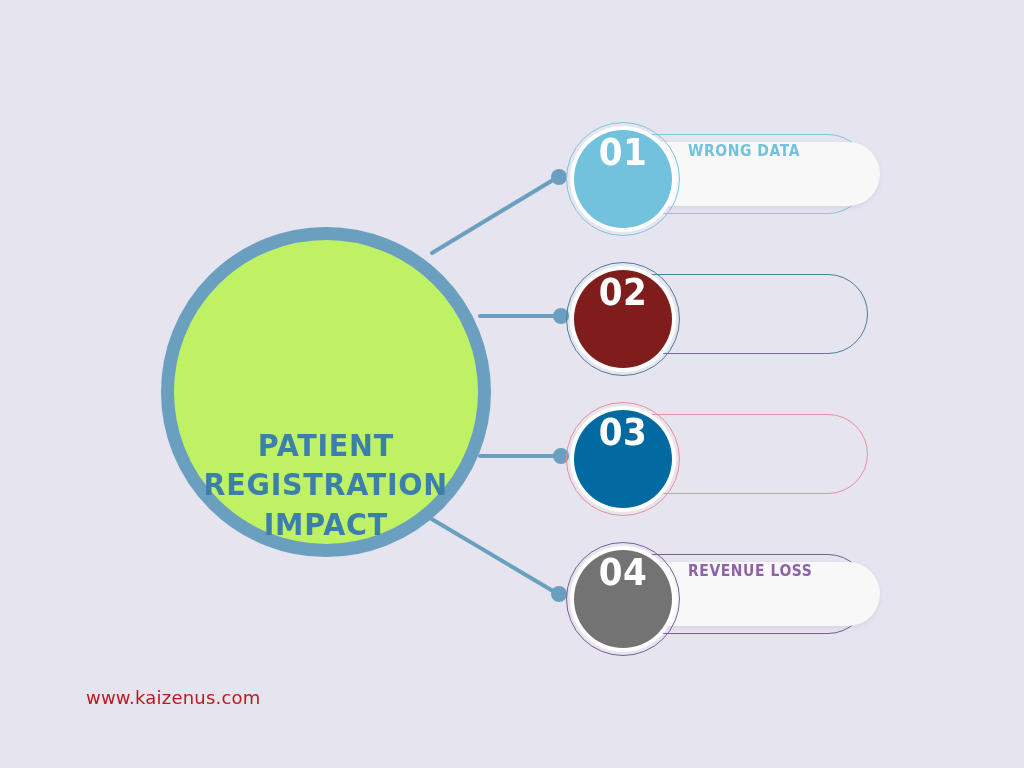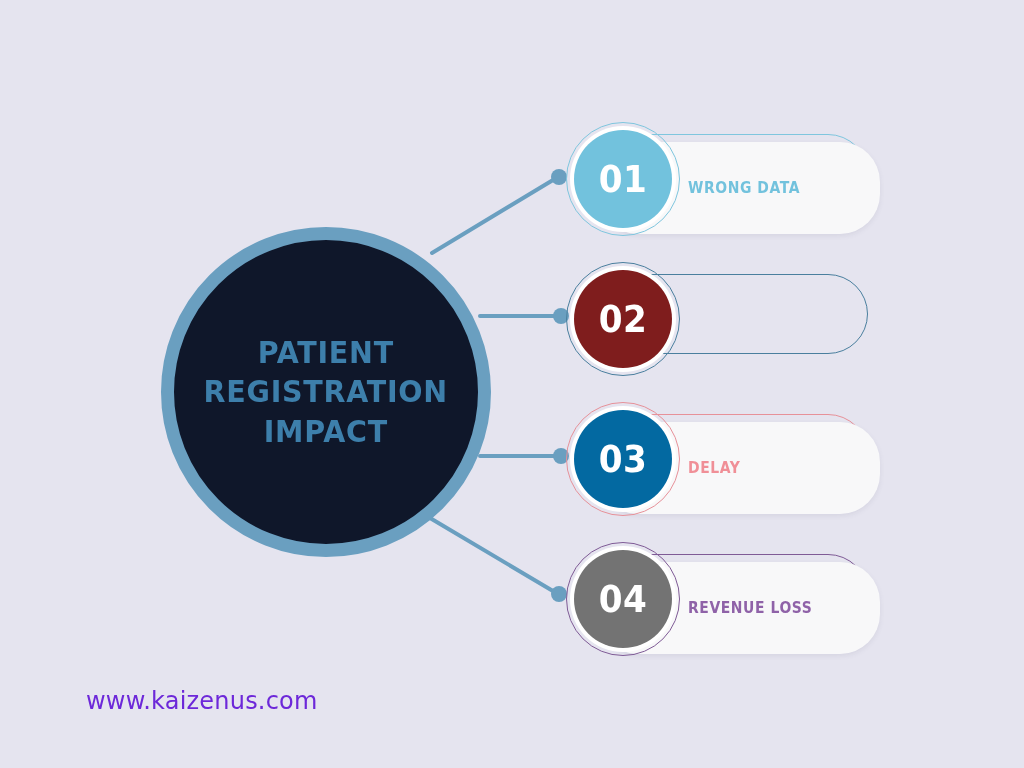--- a/index.html
+++ b/index.html
@@ -88,26 +88,26 @@
     border: 1.6px solid #9aa4b8;
     background: transparent;
   }
 
   
   .pill {
     position: absolute;
     left: 38px;
     top: 24px;
     width: 282px;
-    height: 92px;
+    height: 64px;
     border-radius: 40px;
     background: #f8f8f9;
     box-shadow: 0 2px 5px rgba(90, 90, 120, 0.10);
     display: flex;
-    align-items: center;
+    align-items: flex-start;
   }
 
   .pill-label {
     margin-left: 90px;
     font-family: "DejaVu Sans", sans-serif;
     font-weight: bold;
     font-size: 15px;
     letter-spacing: 0.6px;
     text-transform: uppercase;
     transform: scaleX(0.93);
@@ -139,42 +139,41 @@
 
   
   .num-circle {
     position: absolute;
     left: 14px;
     top: 12px;
     width: 98px;
     height: 98px;
     border-radius: 50%;
     display: flex;
-    align-items: center;
     justify-content: center;
     z-index: 2;
   }
 
   .num-text {
     color: #ffffff;
     font-family: "DejaVu Sans", sans-serif;
     font-weight: bold;
     font-size: 38px;
     letter-spacing: 0.5px;
     transform: scaleX(0.9);
   }
 
   
   #site-url {
     position: absolute;
     left: 86px;
     top: 687px;
     font-family: "DejaVu Sans", sans-serif;
-    font-size: 24px;
-    color: #6d28d9;
+    font-size: 18px;
+    color: #b91c1c;
     letter-spacing: 0.2px;
     z-index: 5;
   }
 </style>
 </head>
 <body style="background: rgb(229, 228, 239);">
 
 <div id="canvas">
 
   <svg id="connectors" viewBox="0 0 1024 768" xmlns="http://www.w3.org/2000/svg">
@@ -182,21 +181,21 @@
     <line x1="480" y1="316" x2="560" y2="316" stroke="#6a9fc0" stroke-width="4" stroke-linecap="round"></line>
     <line x1="480" y1="456" x2="560" y2="456" stroke="#6a9fc0" stroke-width="4" stroke-linecap="round"></line>
     <line x1="430" y1="518" x2="558" y2="594" stroke="#6a9fc0" stroke-width="4" stroke-linecap="round"></line>
 
     <circle cx="559" cy="177" r="8" fill="#6a9fc0"></circle>
     <circle cx="561" cy="316" r="8" fill="#6a9fc0"></circle>
     <circle cx="561" cy="456" r="8" fill="#6a9fc0"></circle>
     <circle cx="559" cy="594" r="8" fill="#6a9fc0"></circle>
   </svg>
 
-  <div id="hub" style="border-color: rgb(106, 159, 192); background: #0f172a;">
+  <div id="hub" style="border-color: rgb(106, 159, 192); background: #bef264; align-items: flex-end;">
     <div id="hub-title" style="color: rgb(61, 127, 171);">PATIENT
 REGISTRATION
 IMPACT</div>
   </div>
 
   <div class="row row-1">
     <div class="pill-outline" style="border-color: rgb(127, 198, 222);"></div>
     <div class="pill">
       <span class="pill-label" style="color: rgb(114, 194, 221);">WRONG DATA</span>
     </div>
@@ -211,23 +210,20 @@
     <div class="pill-outline" style="border-color: rgb(74, 127, 158);"></div>
     <div class="num-ring" style="border-color: rgb(74, 127, 158);"></div>
     <div class="num-halo"></div>
     <div class="num-circle" style="background: #7f1d1d;">
       <span class="num-text">02</span>
     </div>
   </div>
 
   <div class="row row-3">
     <div class="pill-outline" style="border-color: rgb(231, 145, 153);"></div>
-    <div class="pill">
-      <span class="pill-label" style="color: rgb(240, 143, 151);">DELAY</span>
-    </div>
     <div class="num-ring" style="border-color: rgb(231, 145, 153);"></div>
     <div class="num-halo"></div>
     <div class="num-circle" style="background: #0369a1;">
       <span class="num-text">03</span>
     </div>
   </div>
 
   <div class="row row-4">
     <div class="pill-outline" style="border-color: rgb(127, 91, 150);"></div>
     <div class="pill">

